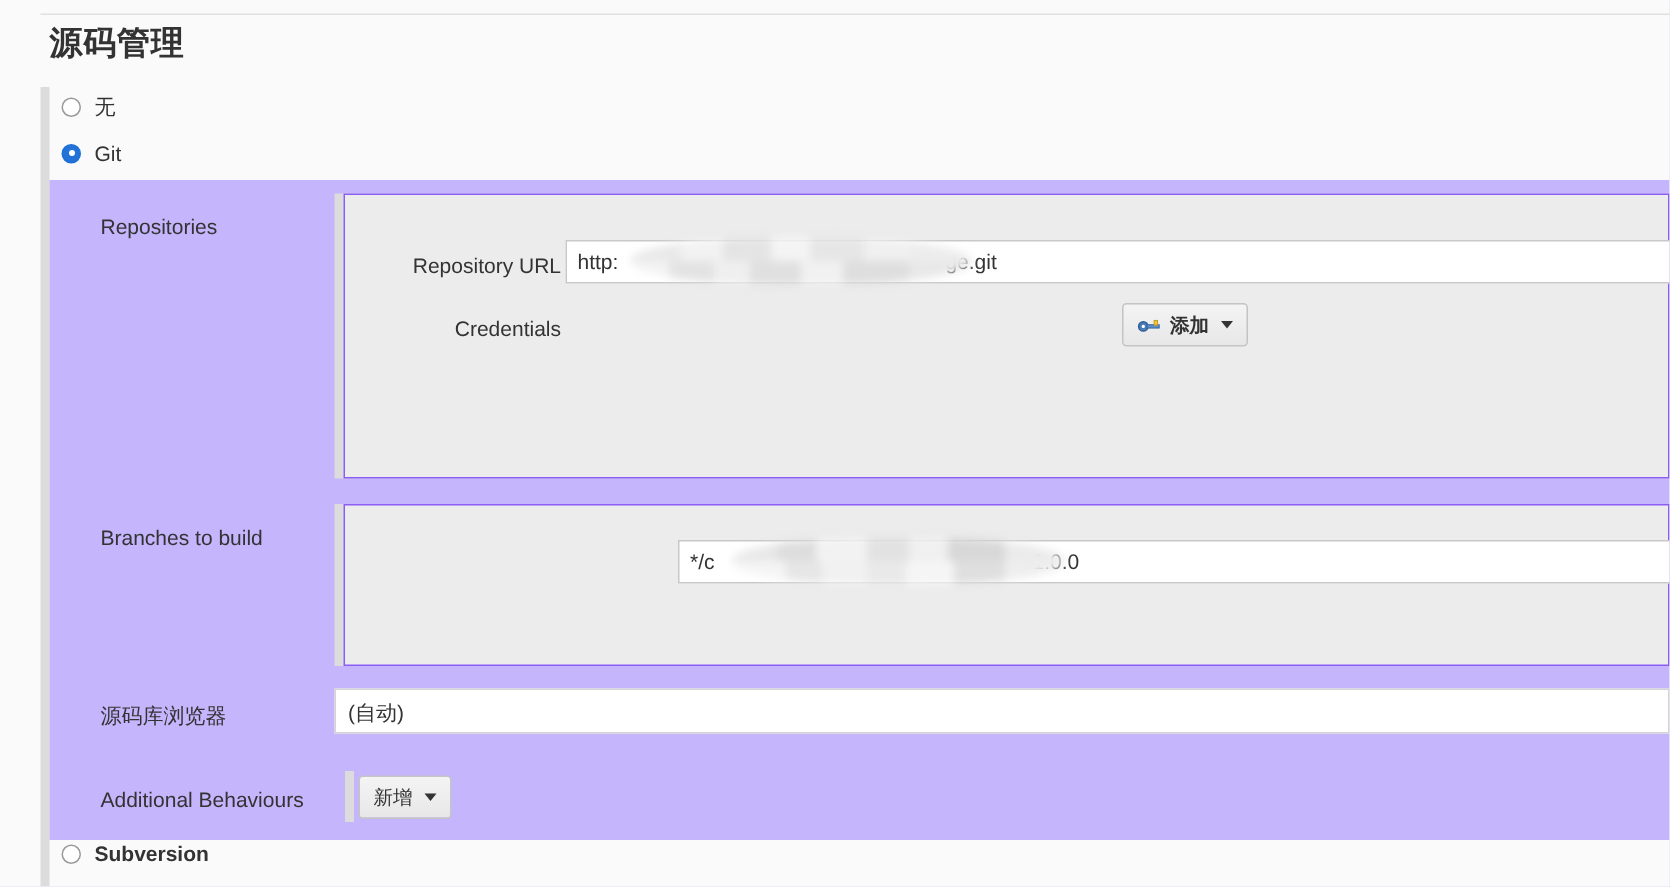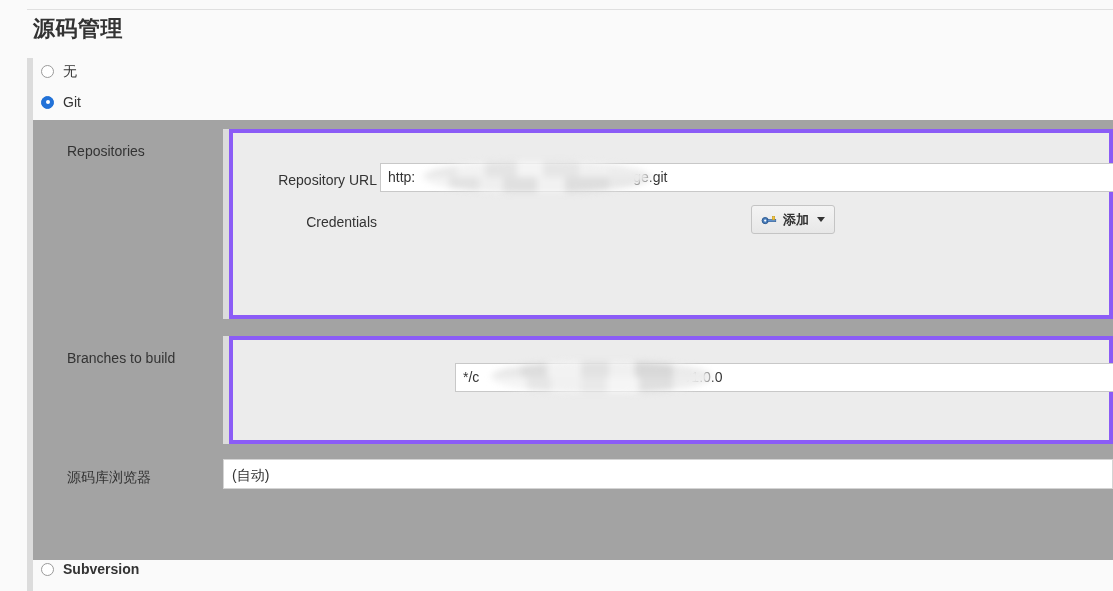--- a/index.html
+++ b/index.html
@@ -101,21 +101,21 @@
   }
   .radio-label { font-size: 14px; line-height: 16px; color: #333; white-space: nowrap; }
 
   
   .git-body {
     position: absolute;
     left: 6px;
     top: 62px;
     width: 1080px;
     height: 440px;
-    background: #a3a3a3;
+    background: #c4b5fd;
   }
 
   
   .cfg-row { position: absolute; left: 0; width: 1080px; }
 
   .cfg-label {
     position: absolute;
     font-size: 14px;
     color: #333;
     line-height: 18px;
@@ -126,21 +126,21 @@
   .handle-bar {
     position: absolute;
     width: 6px;
     background: #dcdcdc;
   }
 
   
   .sub-panel {
     position: absolute;
     background: #ececec;
-    border: 4px solid #8b5cf6;
+    border: 1px solid #8b5cf6;
   }
 
   .field-label {
     position: absolute;
     font-size: 14px;
     color: #333;
     line-height: 18px;
     white-space: nowrap;
     text-align: right;
   }
@@ -338,20 +338,30 @@
       </div>
 
       <div class="cfg-row" style="top:331px;height:54px;">
         <div class="cfg-label" style="left:34px; top:17px;">源码库浏览器</div>
 
         <div class="wide-input" style="left:190px; top:8px; width:890px;">
           <span>(自动)</span>
         </div>
       </div>
 
+      <div class="cfg-row" style="top:385px;height:55px;">
+        <div class="cfg-label" style="left:34px; top:19px;">Additional Behaviours</div>
+
+        <div class="handle-bar" style="left:197px; top:9px; height:34px;"></div>
+
+        <div class="btn" style="left:206px; top:12px;">
+          <span>新增</span>
+          <span class="caret"></span>
+        </div>
+      </div>
 
     </div>
 
     <div class="radio-row svn">
       <span class="radio"></span>
       <span class="radio-label">Subversion</span>
     </div>
 
   </div>
 </div>

